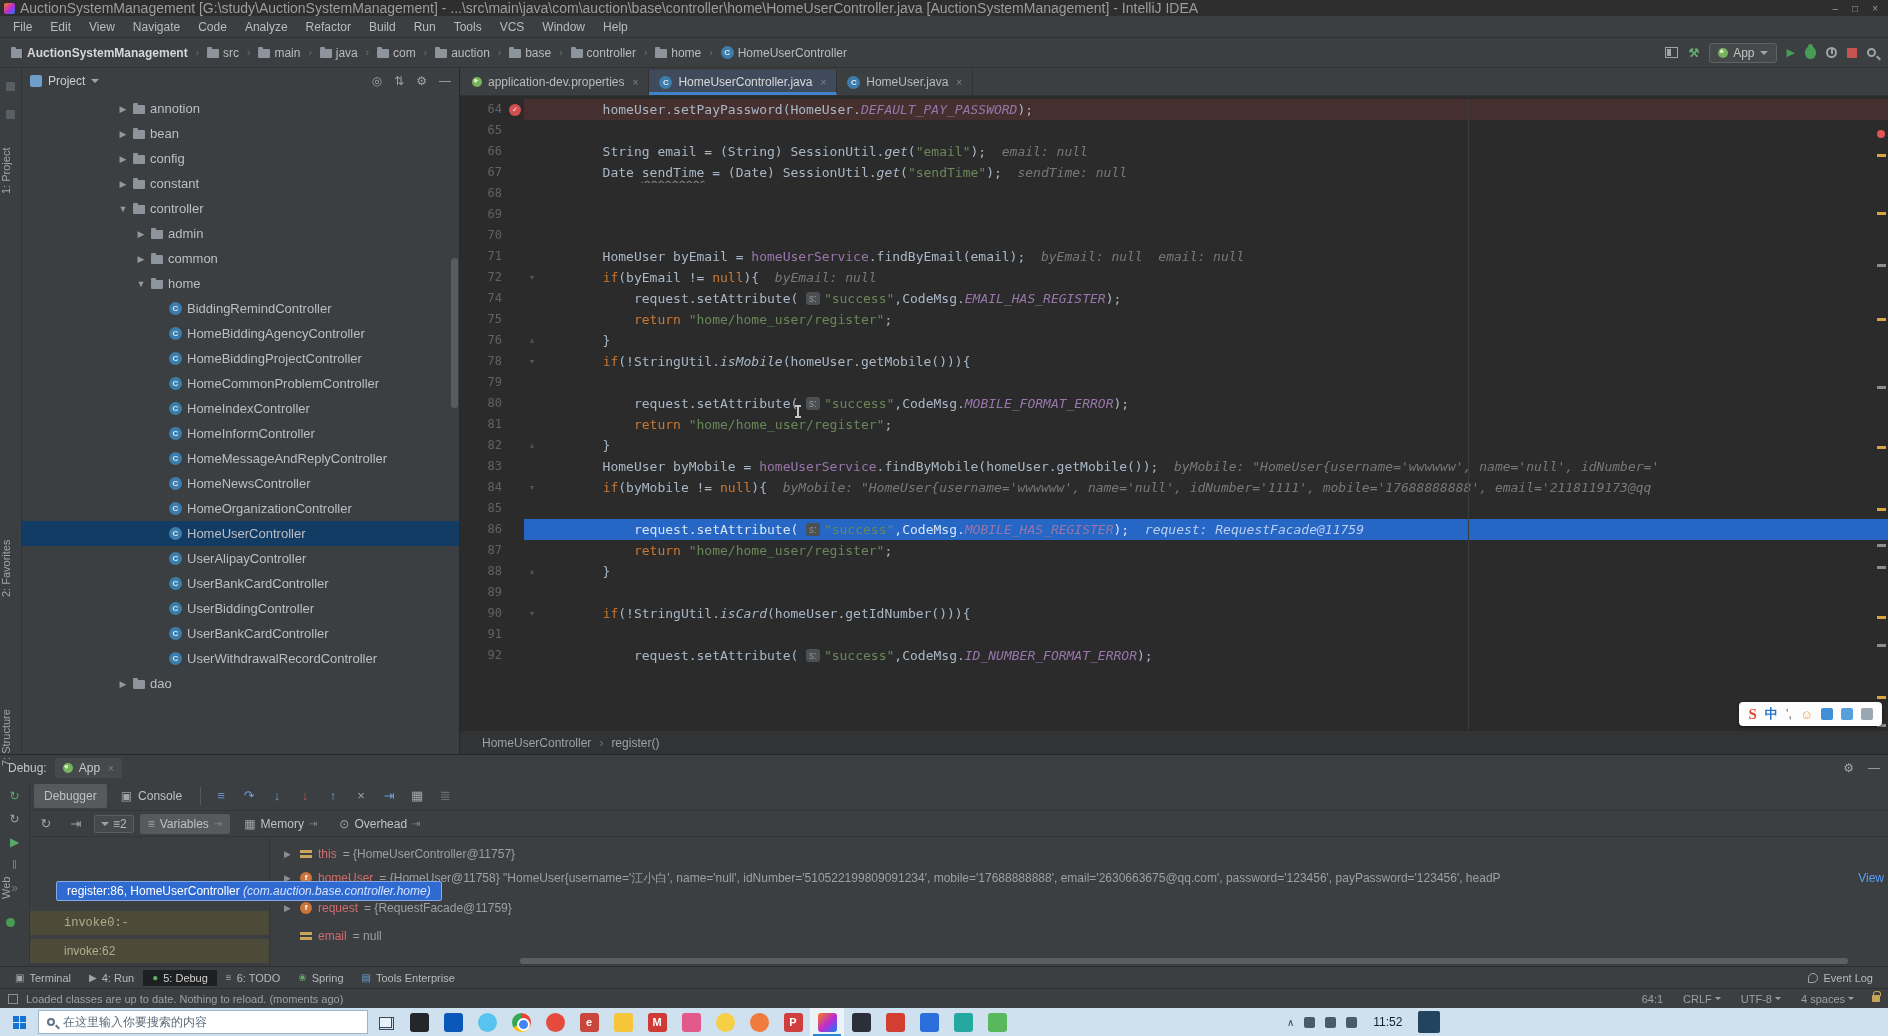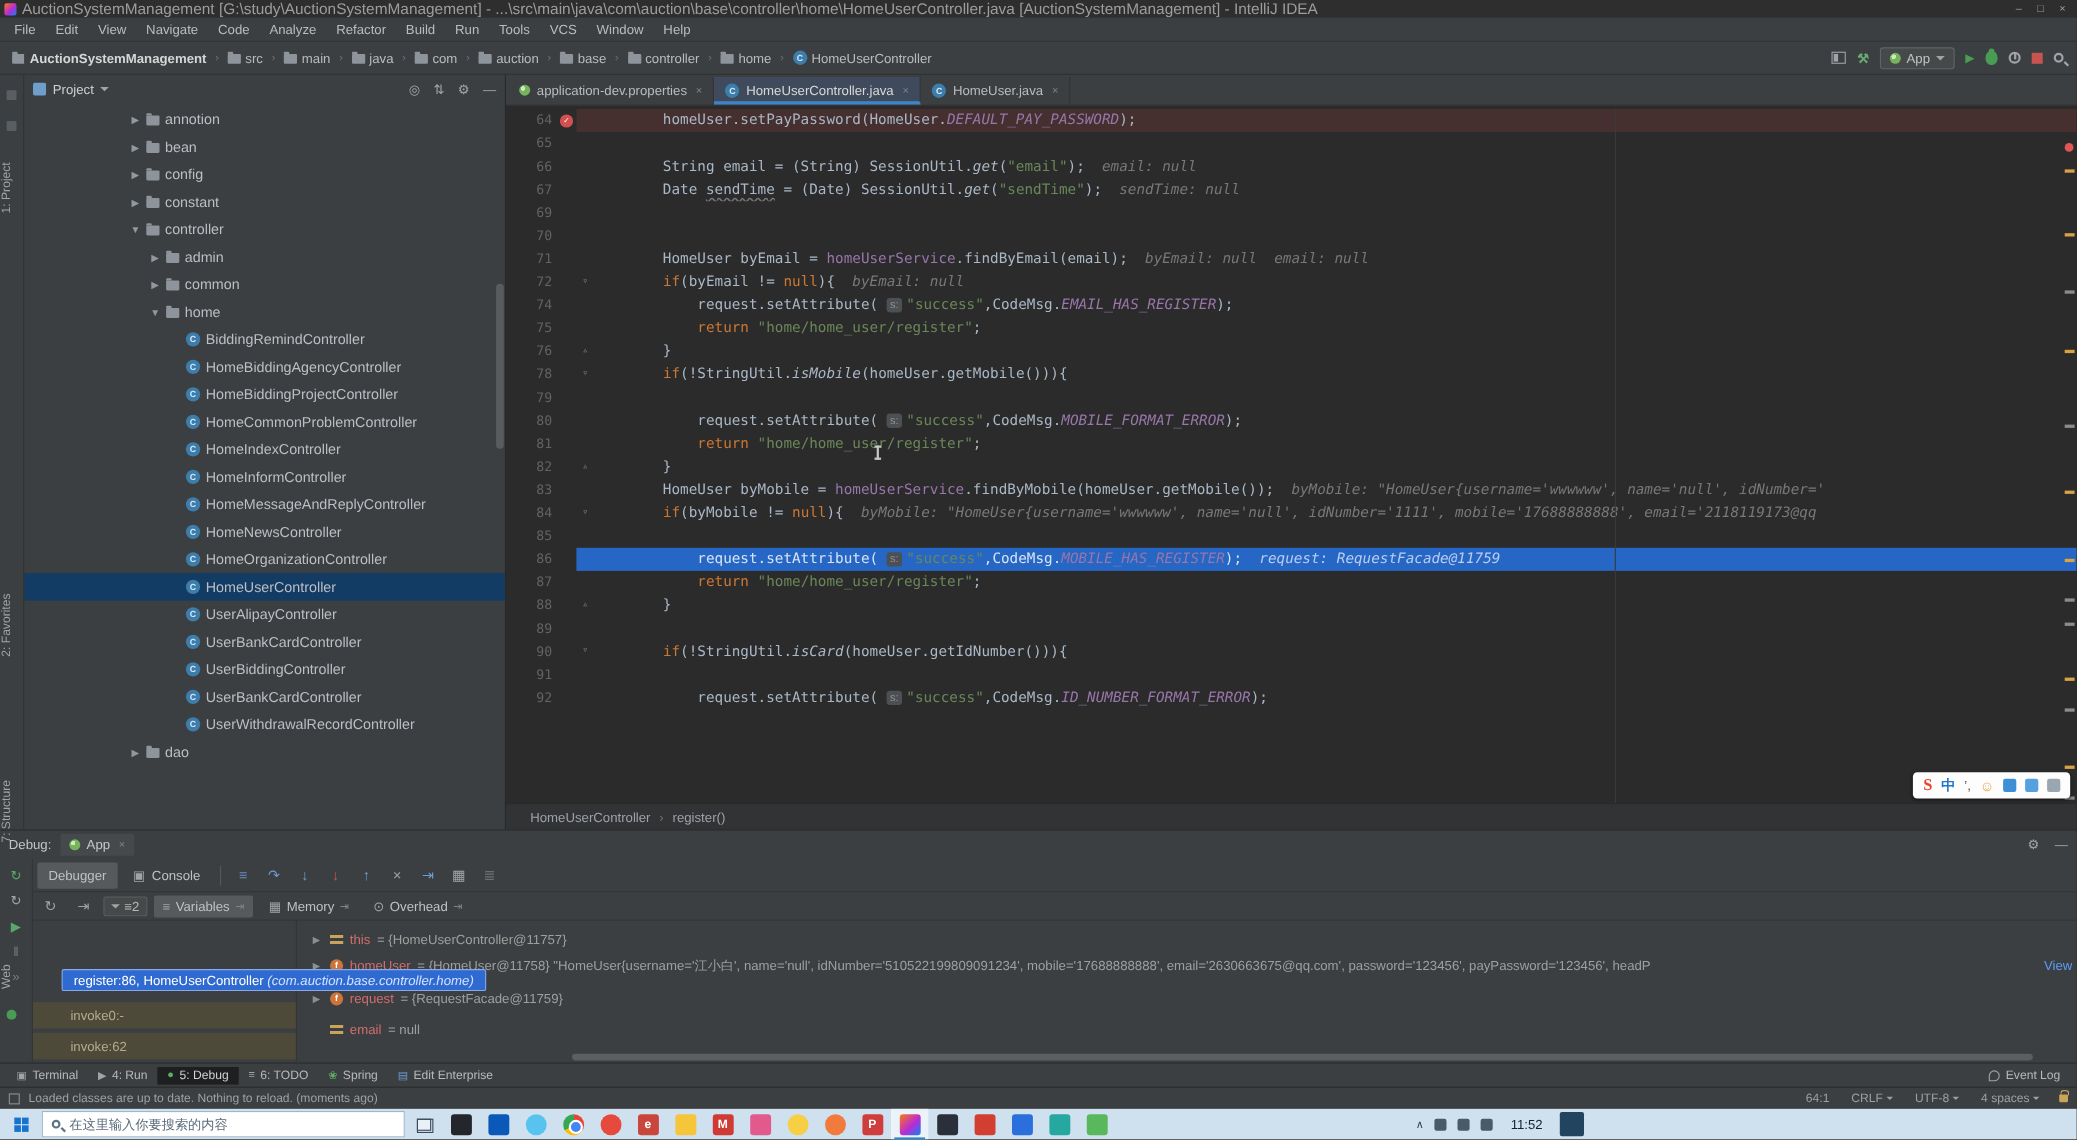--- a/index.html
+++ b/index.html
@@ -470,20 +470,21 @@
             <span class="tclose">×</span>
           </div>
         </div>
       <div class="codewrap" id="codewrap">
         <div class="marginline"></div>
         <div class="ibeam"></div>
       <div class="cl bp"><span class="gut">64</span><span class="bpc"><span class="bpdot">✓</span></span><span class="lbody"><span class="foldc"></span><span class="codetext"><span class="sg-p">        homeUser.setPayPassword(HomeUser.</span><span class="sg-C">DEFAULT_PAY_PASSWORD</span><span class="sg-p">);</span></span></span></div>
           <div class="cl"><span class="gut">65</span><span class="bpc"></span><span class="lbody"><span class="foldc"></span><span class="codetext"></span></span></div>
           <div class="cl"><span class="gut">66</span><span class="bpc"></span><span class="lbody"><span class="foldc"></span><span class="codetext"><span class="sg-p">        String email = (String) SessionUtil.</span><span class="sg-m">get</span><span class="sg-p">(</span><span class="sg-s">"email"</span><span class="sg-p">); </span><span class="sg-h"> email: null</span></span></span></div>
           <div class="cl"><span class="gut">67</span><span class="bpc"></span><span class="lbody"><span class="foldc"></span><span class="codetext"><span class="sg-p">        Date </span><span class="sg-w">sendTime</span><span class="sg-p"> = (Date) SessionUtil.</span><span class="sg-m">get</span><span class="sg-p">(</span><span class="sg-s">"sendTime"</span><span class="sg-p">); </span><span class="sg-h"> sendTime: null</span></span></span></div>
+          <div class="cl"><span class="gut">68</span><span class="bpc"></span><span class="lbody"><span class="foldc"></span><span class="codetext"></span></span></div>
           <div class="cl"><span class="gut">69</span><span class="bpc"></span><span class="lbody"><span class="foldc"></span><span class="codetext"></span></span></div>
           <div class="cl"><span class="gut">70</span><span class="bpc"></span><span class="lbody"><span class="foldc"></span><span class="codetext"></span></span></div>
           <div class="cl"><span class="gut">71</span><span class="bpc"></span><span class="lbody"><span class="foldc"></span><span class="codetext"><span class="sg-p">        HomeUser byEmail = </span><span class="sg-f">homeUserService</span><span class="sg-p">.findByEmail(email); </span><span class="sg-h"> byEmail: null  email: null</span></span></span></div>
           <div class="cl"><span class="gut">72</span><span class="bpc"></span><span class="lbody"><span class="foldc">▿</span><span class="codetext"><span class="sg-p">        </span><span class="sg-k">if</span><span class="sg-p">(byEmail != </span><span class="sg-k">null</span><span class="sg-p">){ </span><span class="sg-h"> byEmail: null</span></span></span></div>
           <div class="cl"><span class="gut">74</span><span class="bpc"></span><span class="lbody"><span class="foldc"></span><span class="codetext"><span class="sg-p">            request.setAttribute( </span><span class="sg-x">s:</span><span class="sg-s">"success"</span><span class="sg-p">,CodeMsg.</span><span class="sg-C">EMAIL_HAS_REGISTER</span><span class="sg-p">);</span></span></span></div>
           <div class="cl"><span class="gut">75</span><span class="bpc"></span><span class="lbody"><span class="foldc"></span><span class="codetext"><span class="sg-p">            </span><span class="sg-k">return</span><span class="sg-p"> </span><span class="sg-s">"home/home_user/register"</span><span class="sg-p">;</span></span></span></div>
           <div class="cl"><span class="gut">76</span><span class="bpc"></span><span class="lbody"><span class="foldc">▵</span><span class="codetext"><span class="sg-p">        }</span></span></span></div>
           <div class="cl"><span class="gut">78</span><span class="bpc"></span><span class="lbody"><span class="foldc">▿</span><span class="codetext"><span class="sg-p">        </span><span class="sg-k">if</span><span class="sg-p">(!StringUtil.</span><span class="sg-m">isMobile</span><span class="sg-p">(homeUser.getMobile())){</span></span></span></div>
           <div class="cl"><span class="gut">79</span><span class="bpc"></span><span class="lbody"><span class="foldc"></span><span class="codetext"></span></span></div>
           <div class="cl"><span class="gut">80</span><span class="bpc"></span><span class="lbody"><span class="foldc"></span><span class="codetext"><span class="sg-p">            request.setAttribute( </span><span class="sg-x">s:</span><span class="sg-s">"success"</span><span class="sg-p">,CodeMsg.</span><span class="sg-C">MOBILE_FORMAT_ERROR</span><span class="sg-p">);</span></span></span></div>
@@ -593,21 +594,21 @@
             <span class="vtab">
               <span class="vtabico">⊙</span>
               <span>Overhead</span>
               <span class="pin">⇥</span>
             </span>
           </div>
         <div class="dcontent">
           <div class="frames" id="dframes">
             <span class="fchev" style="left:6px;bottom:6px">»</span>
             <span class="fchev" style="right:6px;bottom:6px">»</span>
-          <div class="frow" style="top: 74px;">invoke0:-</div>
+          <div class="frow" style="top: 74px; font-family: Liberation Mono, monospace;">invoke0:-</div>
               <div class="frow" style="top: 102px;">invoke:62</div>
             </div>
           <div class="vars" id="dvars">
             <div class="hscroll"></div>
           <div class="vrow" style="top: 6px;">
                 <span class="varrow">▶</span>
                 <span class="vico value"></span>
                 <span class="vname">this</span>
                 <span class="vval">= {HomeUserController@11757}</span>
               </div>
@@ -655,21 +656,21 @@
       <span class="twbtn">
         <span class="twico ">≡</span>
         <span>6: TODO</span>
       </span>
       <span class="twbtn">
         <span class="twico green">❀</span>
         <span>Spring</span>
       </span>
       <span class="twbtn">
         <span class="twico blue">▤</span>
-        <span>Edit Enterprise</span>
+        <span>Tools Enterprise</span>
       </span>
       <span class="twspacer"></span>
       <span class="twbtn">
         <span class="balloon"></span>
         <span>Event Log</span>
       </span>
     </div>
 
   <div class="statusbar">
     <span class="sbico"></span>

